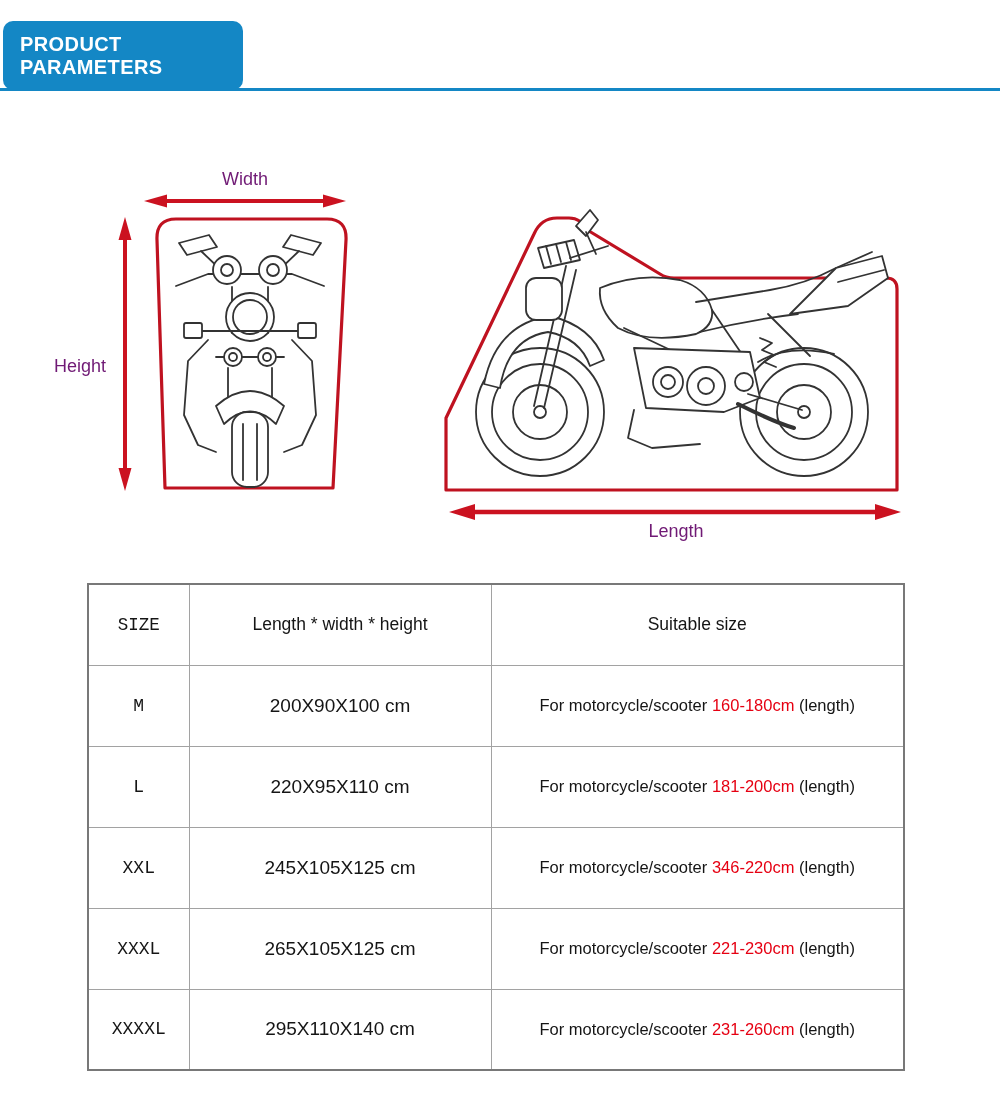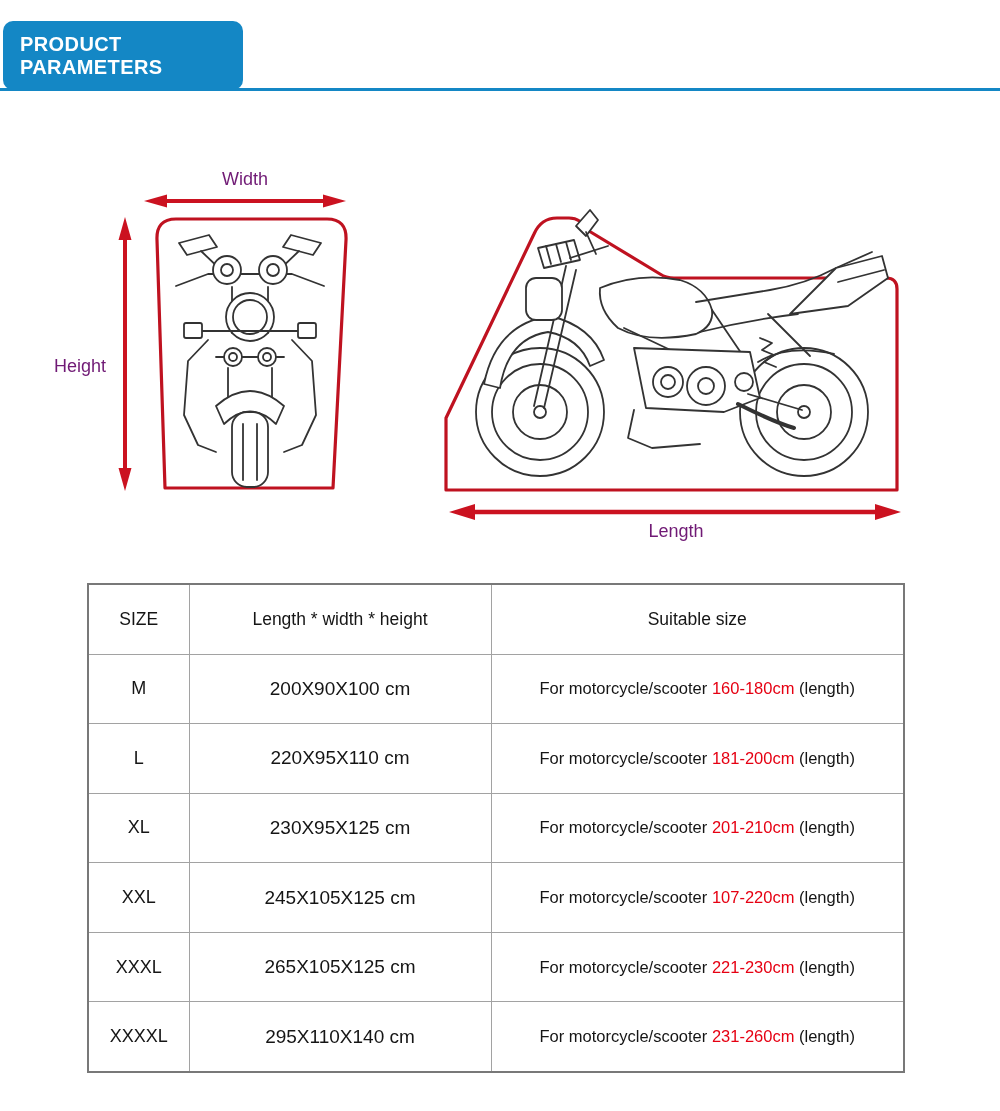--- a/index.html
+++ b/index.html
@@ -45,21 +45,21 @@
     position:absolute;left:87px;top:583px;width:816px;height:488px;
     border-collapse:collapse;table-layout:fixed;background:#fff;
   }
   .size-table td,.size-table th{
     border:1px solid #a2a2a2;text-align:center;vertical-align:middle;
     font-weight:normal;color:#151515;
   }
   .size-table{border:2px solid #787878;}
   .size-table tr{height:69.6px;}
   .size-table tr.head-row{height:70px;}
-  .col-size{width:101px;font-size:18px;}
+  .col-size{width:101px;font-size:18px;font-family:Liberation Mono, monospace;}
   .col-dims{width:302px;font-size:19px;}
   .col-suit{width:413px;font-size:16.5px;}
   .head-row th{font-size:17.5px;}
   .suit-range{color:var(--highlight-red);text-align:center;}
 </style>
 </head>
 <body>
 
 <div class="page">
 
@@ -209,28 +209,23 @@
       <td class="col-size">M</td>
       <td class="col-dims">200X90X100 cm</td>
       <td class="col-suit"><span>For motorcycle/scooter </span><span class="suit-range">160-180cm</span><span> (length)</span></td>
     </tr>
     <tr>
       <td class="col-size">L</td>
       <td class="col-dims">220X95X110 cm</td>
       <td class="col-suit"><span>For motorcycle/scooter </span><span class="suit-range">181-200cm</span><span> (length)</span></td>
     </tr>
     <tr>
-      <td class="col-size">XL</td>
-      <td class="col-dims">230X95X125 cm</td>
-      <td class="col-suit"><span>For motorcycle/scooter </span><span class="suit-range">201-210cm</span><span> (length)</span></td>
-    </tr>
-    <tr>
       <td class="col-size">XXL</td>
       <td class="col-dims">245X105X125 cm</td>
-      <td class="col-suit"><span>For motorcycle/scooter </span><span class="suit-range">107-220cm</span><span> (length)</span></td>
+      <td class="col-suit"><span>For motorcycle/scooter </span><span class="suit-range">346-220cm</span><span> (length)</span></td>
     </tr>
     <tr>
       <td class="col-size">XXXL</td>
       <td class="col-dims">265X105X125 cm</td>
       <td class="col-suit"><span>For motorcycle/scooter </span><span class="suit-range">221-230cm</span><span> (length)</span></td>
     </tr>
     <tr>
       <td class="col-size">XXXXL</td>
       <td class="col-dims">295X110X140 cm</td>
       <td class="col-suit"><span>For motorcycle/scooter </span><span class="suit-range">231-260cm</span><span> (length)</span></td>

